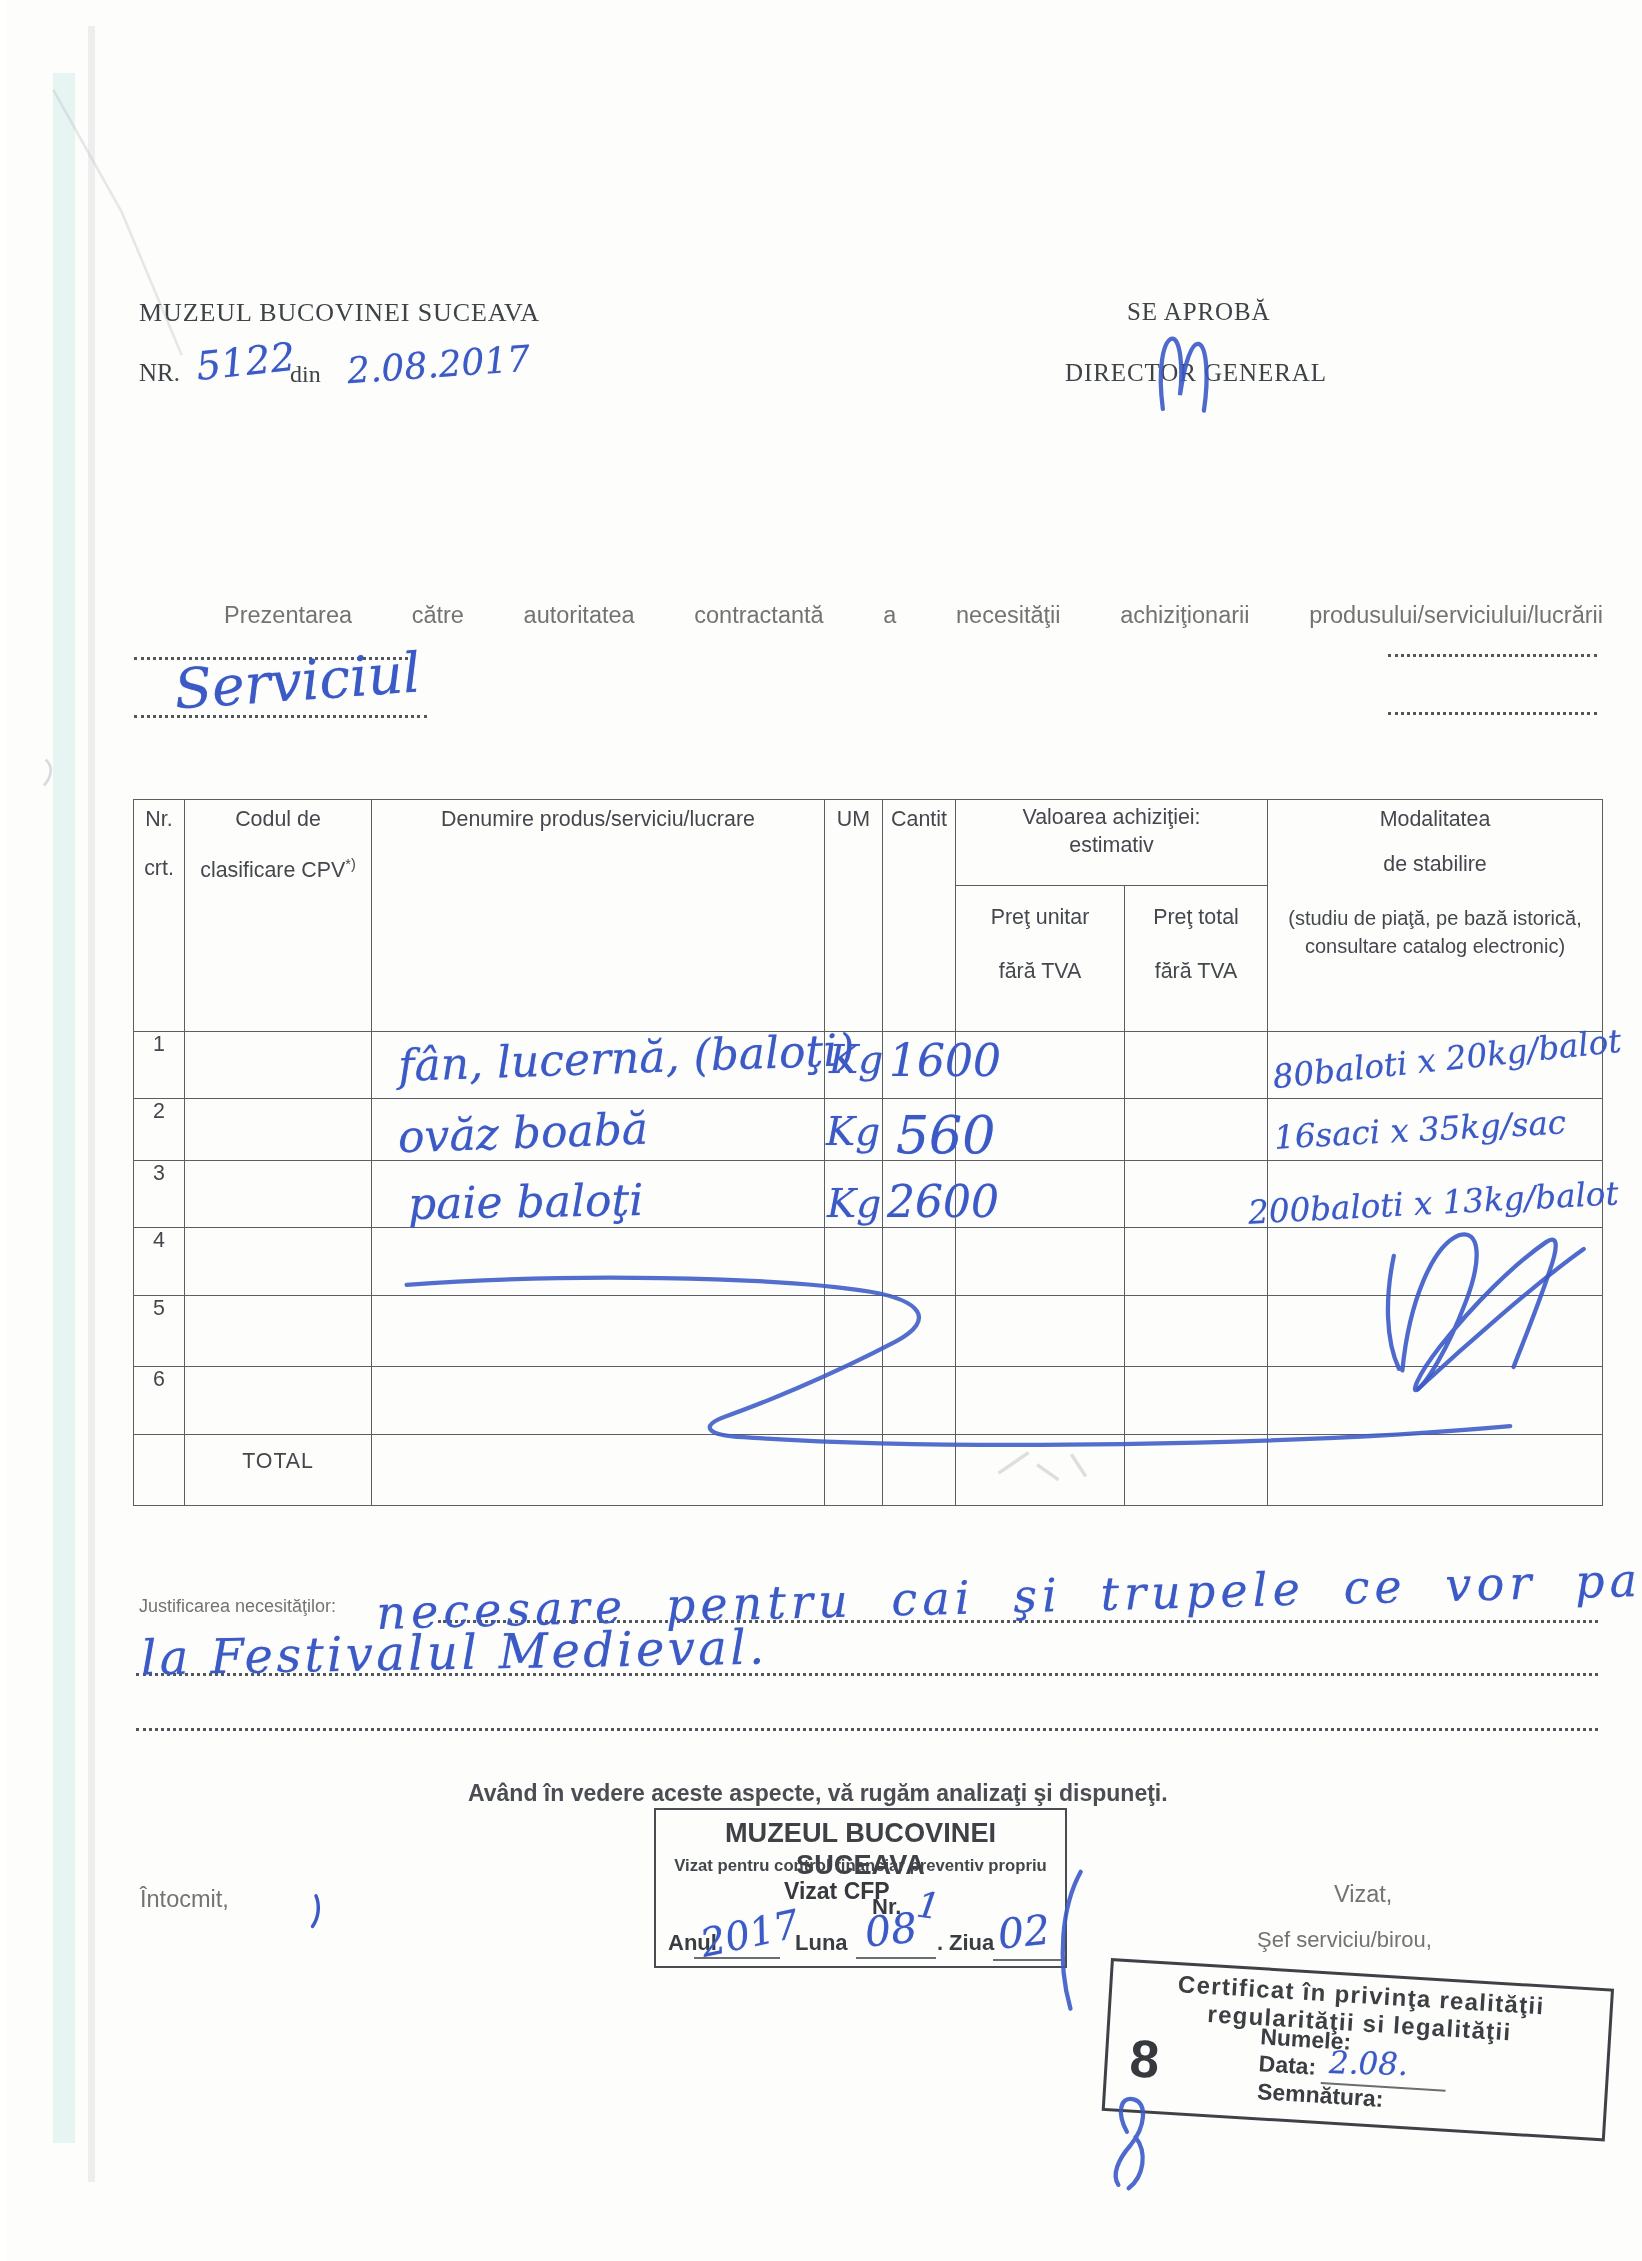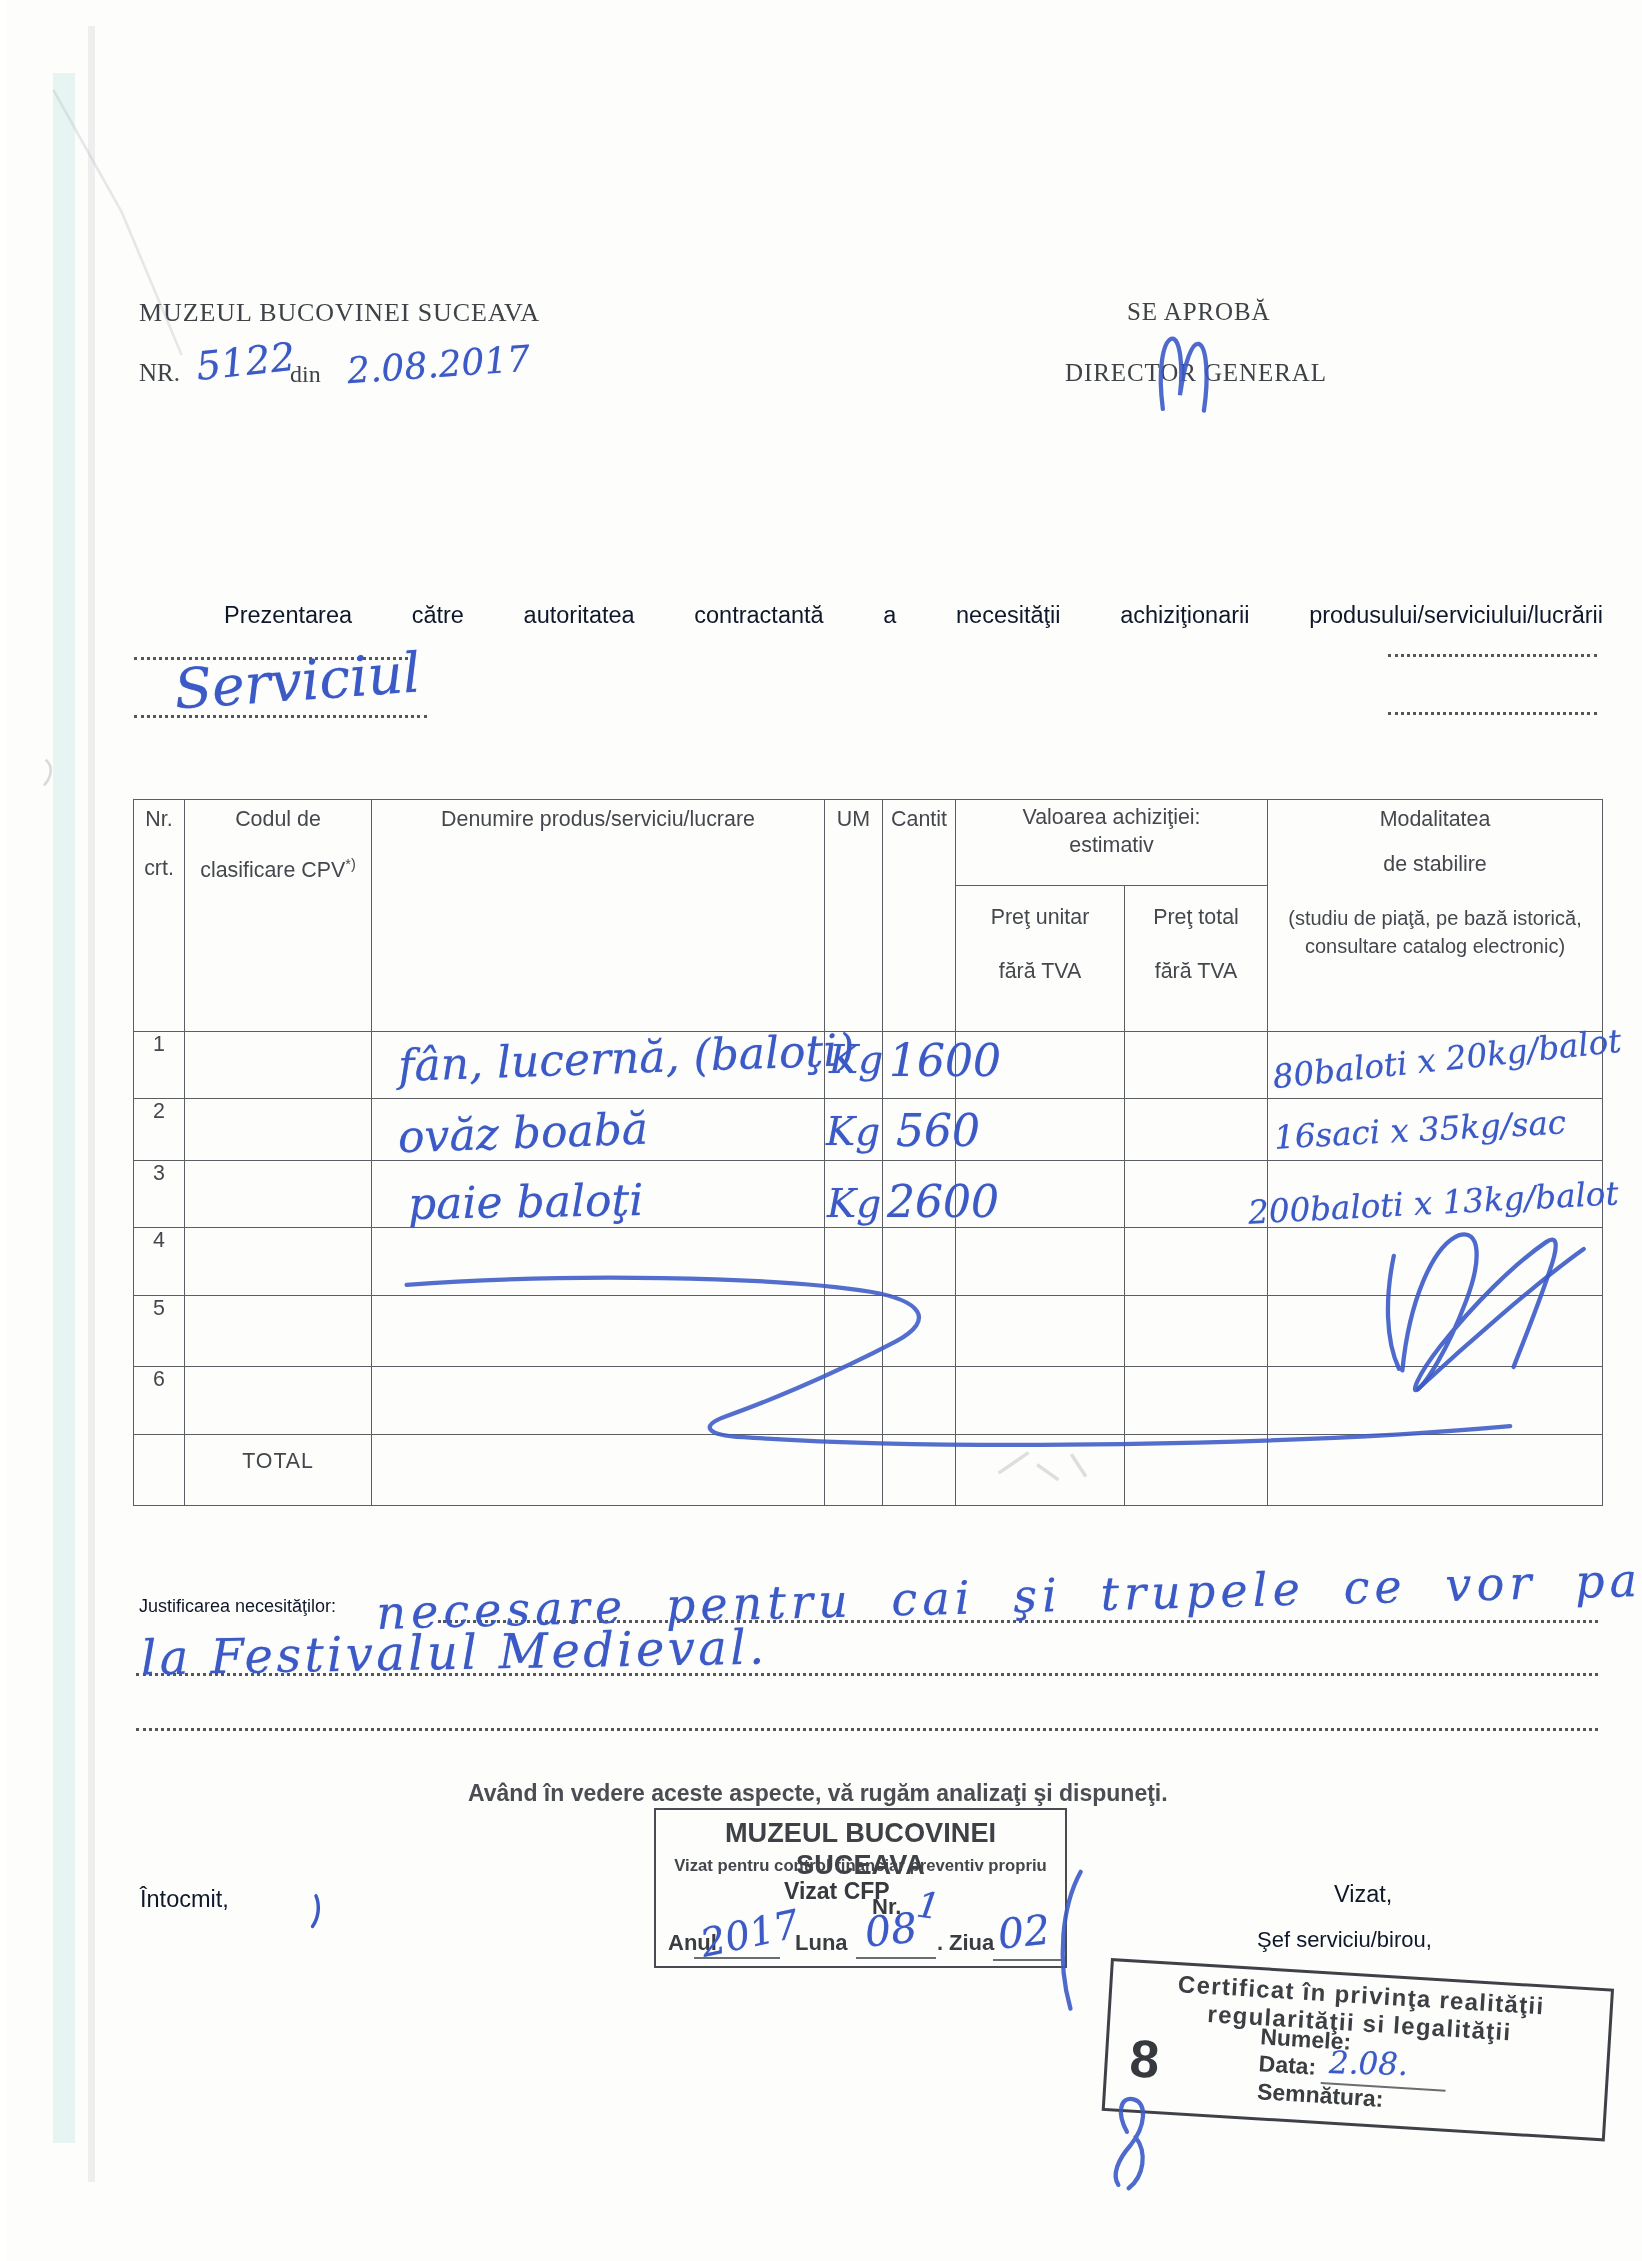--- a/index.html
+++ b/index.html
@@ -1,19 +1,19 @@
 <!DOCTYPE html>
 <html style="font-size:13.7px"><head>
 <meta charset="utf-8">
 <style>
   html,body{margin:0;padding:0;background:#ffffff;}
   .page{position:relative;width:1643px;height:2261px;background:#fdfdfb;overflow:hidden;
         font-family:"Liberation Sans",sans-serif;color:#45484e;margin-left:6px;}
   .abs{position:absolute;}
-  .ps{font-family:"Liberation Sans",sans-serif;color:#0f172a;}
+  .ps{font-family:"Liberation Sans",sans-serif;color:#737373;}
   .pserif{font-family:"Liberation Serif",serif;color:#3f4348;}
   .hw{font-family:"DejaVu Serif",serif;font-style:italic;color:#3b5ac6;
       text-shadow:0 0 0.9px rgba(59,90,198,.55);white-space:nowrap;}
   .dotted{border-bottom:3.4px dotted #53565a;height:0;}
   .grayline{border-bottom:2.6px solid #6a6d71;height:0;}
   table.req{position:absolute;left:127px;top:799px;border-collapse:collapse;table-layout:fixed;width:1468px;}
   table.req td{border:1.7px solid #5b5e62;padding:0;vertical-align:top;
                font-family:"Liberation Sans",sans-serif;font-size:21.4px;color:#44474d;text-align:center;}
   .cellpad{padding-top:6.8px;}
   .rownum{text-align:left;padding:6.8px 0 0 15.4px;font-size:22px;}
@@ -172,21 +172,21 @@
   </tbody>
     </table>
 
   <div class="abs hw" style="left:392px;top:1032px;font-size:44px;transform:rotate(-2deg);">fân, lucernă, (baloţi)</div>
   <div class="abs hw" style="left:823px;top:1037px;font-size:39px;">Kg</div>
   <div class="abs hw" style="left:883px;top:1035px;font-size:44px;">1600</div>
   <div class="abs hw" style="left:1266px;top:1040px;font-size:32.5px;transform:rotate(-6deg);">80baloti x 20kg/balot</div>
 
   <div class="abs hw" style="left:392px;top:1107px;font-size:44px;transform:rotate(-2deg);">ovăz boabă</div>
   <div class="abs hw" style="left:820px;top:1109px;font-size:39px;">Kg</div>
-  <div class="abs hw" style="left:890px;top:1105px;font-size:44px;">560</div>
+  <div class="abs hw" style="left:890px;top:1105px;font-size:52px;">560</div>
   <div class="abs hw" style="left:1268px;top:1111px;font-size:32.5px;transform:rotate(-3deg);">16saci x 35kg/sac</div>
 
   <div class="abs hw" style="left:402px;top:1176px;font-size:44px;transform:rotate(-1deg);">paie baloţi</div>
   <div class="abs hw" style="left:821px;top:1181px;font-size:39px;">Kg</div>
   <div class="abs hw" style="left:881px;top:1176px;font-size:44px;">2600</div>
   <div class="abs hw" style="left:1242px;top:1184px;font-size:32.5px;transform:rotate(-3deg);">200baloti x 13kg/balot</div>
 
   <div class="abs ps" style="left:133px;top:1596px;font-size:18px;">Justificarea necesităţilor:</div>
   <div class="abs dotted" style="left:432px;top:1620px;width:1160px;"></div>
   <div class="abs dotted" style="left:130px;top:1673px;width:1462px;"></div>

